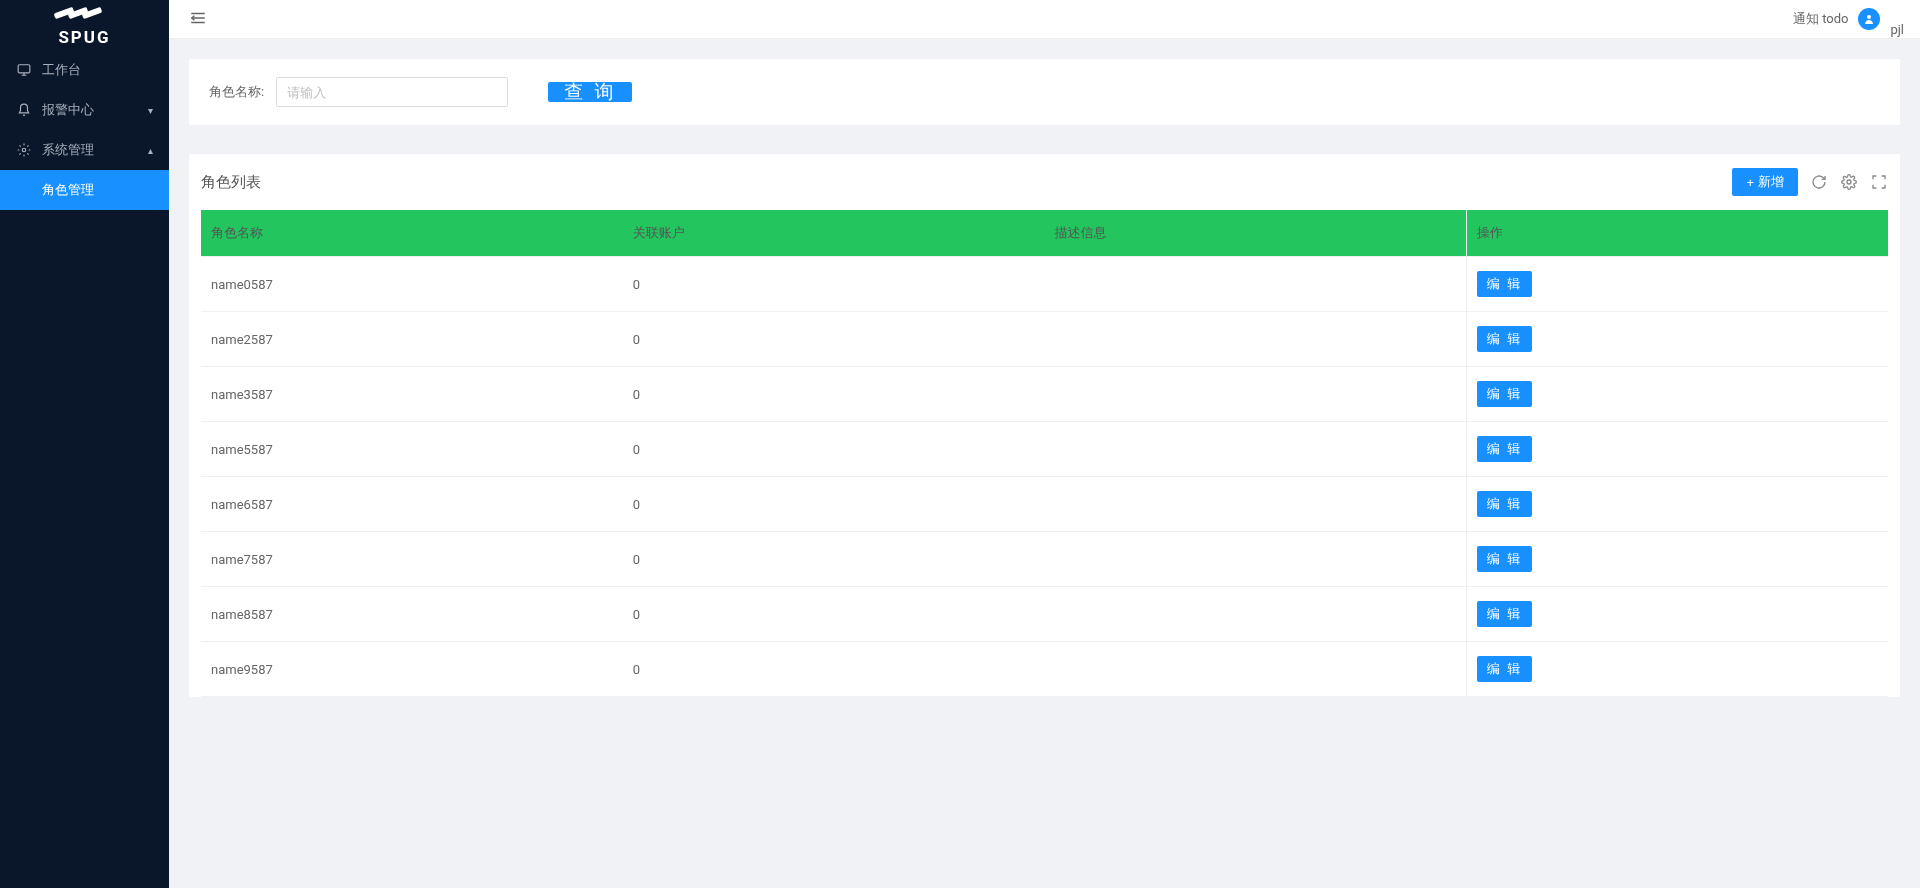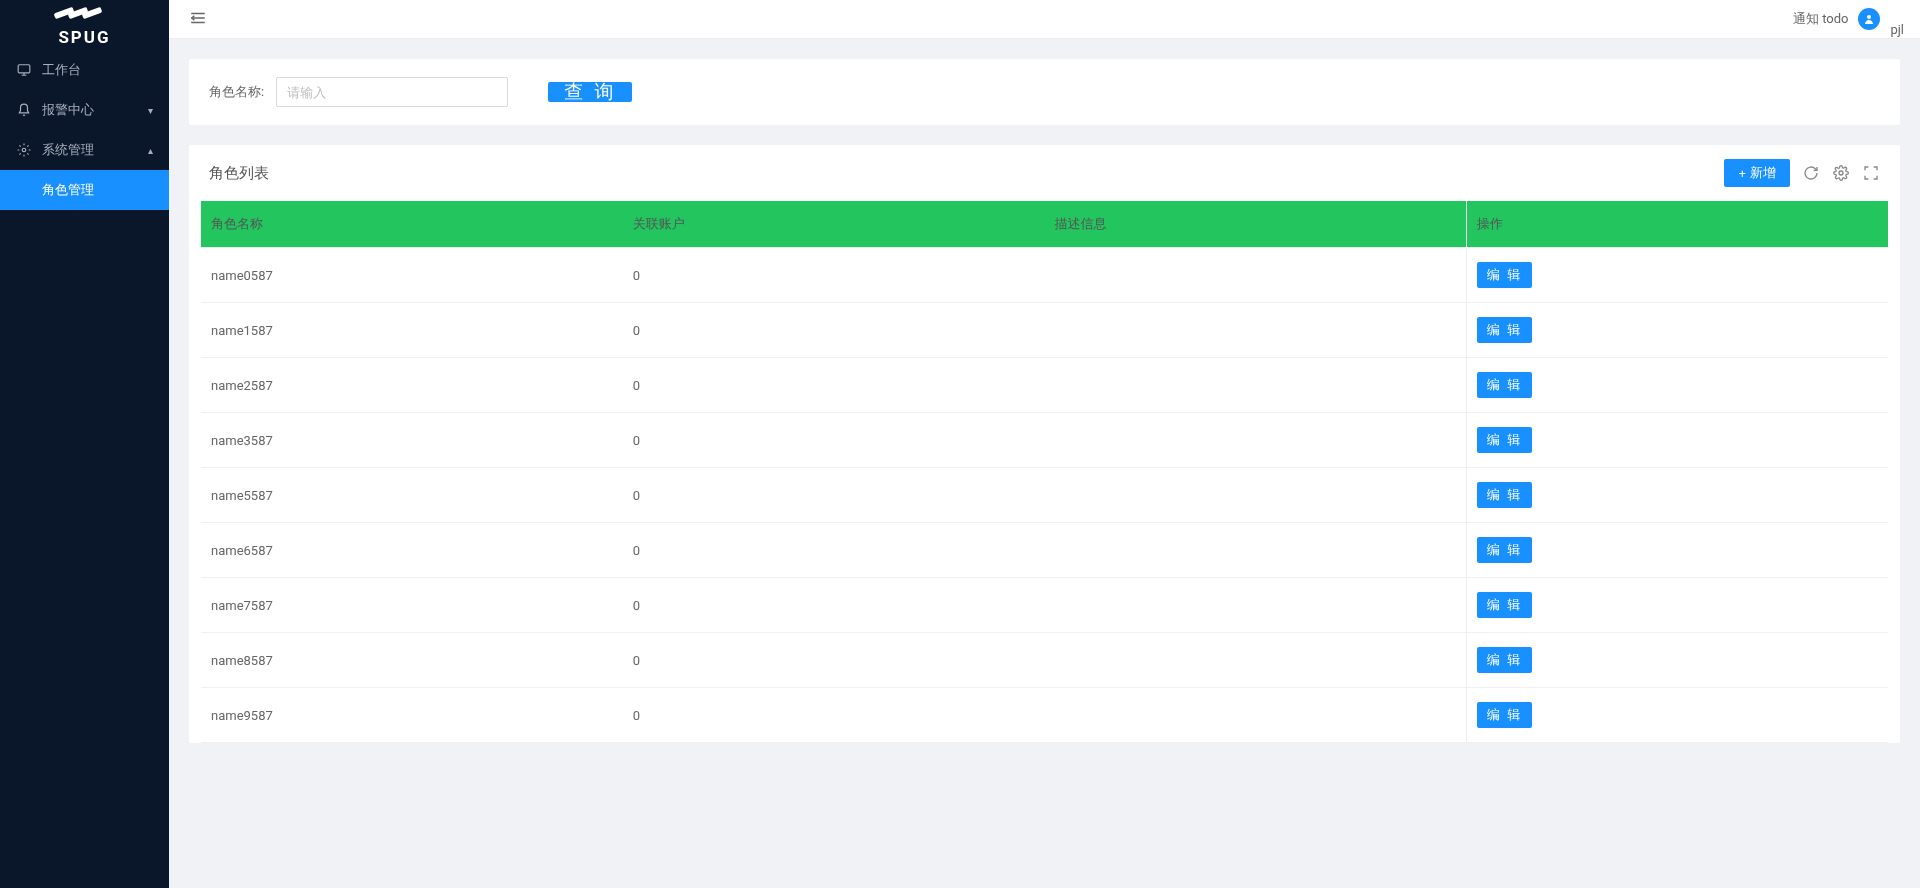--- a/index.html
+++ b/index.html
@@ -114,21 +114,21 @@
     .content {
       flex: 1;
       padding: 20px;
       overflow-y: auto;
     }
     
     
     .search-card {
       background: #fff;
       padding: 18px 20px;
-      margin-bottom: 20px;
+      margin-bottom: 29px;
       border-radius: 2px;
     }
     .search-row {
       display: flex;
       align-items: center;
       gap: 12px;
     }
     .search-label {
       color: #666;
       font-size: 13px;
@@ -162,21 +162,21 @@
     }
     
     
     .table-card {
       background: #fff;
       border-radius: 2px;
     }
     .table-header {
       display: flex;
       align-items: center;
-      padding: 14px 20px;
+      padding: 14px 12px;
     }
     .table-title {
       font-size: 15px;
       color: #555;
     }
     .table-actions {
       margin-left: auto;
       display: flex;
       align-items: center;
       gap: 12px;
@@ -366,28 +366,20 @@
             <tbody id="table-body">
                 <tr>
     <td>name0587</td>
     <td>0</td>
     <td></td>
     <td>
       <button class="btn-edit">编 辑</button>
     </td>
                 </tr>
                 <tr>
-    <td>name1587</td>
-    <td>0</td>
-    <td></td>
-    <td>
-      <button class="btn-edit">编 辑</button>
-    </td>
-                </tr>
-                <tr>
     <td>name2587</td>
     <td>0</td>
     <td></td>
     <td>
       <button class="btn-edit">编 辑</button>
     </td>
                 </tr>
                 <tr>
     <td>name3587</td>
     <td>0</td>

